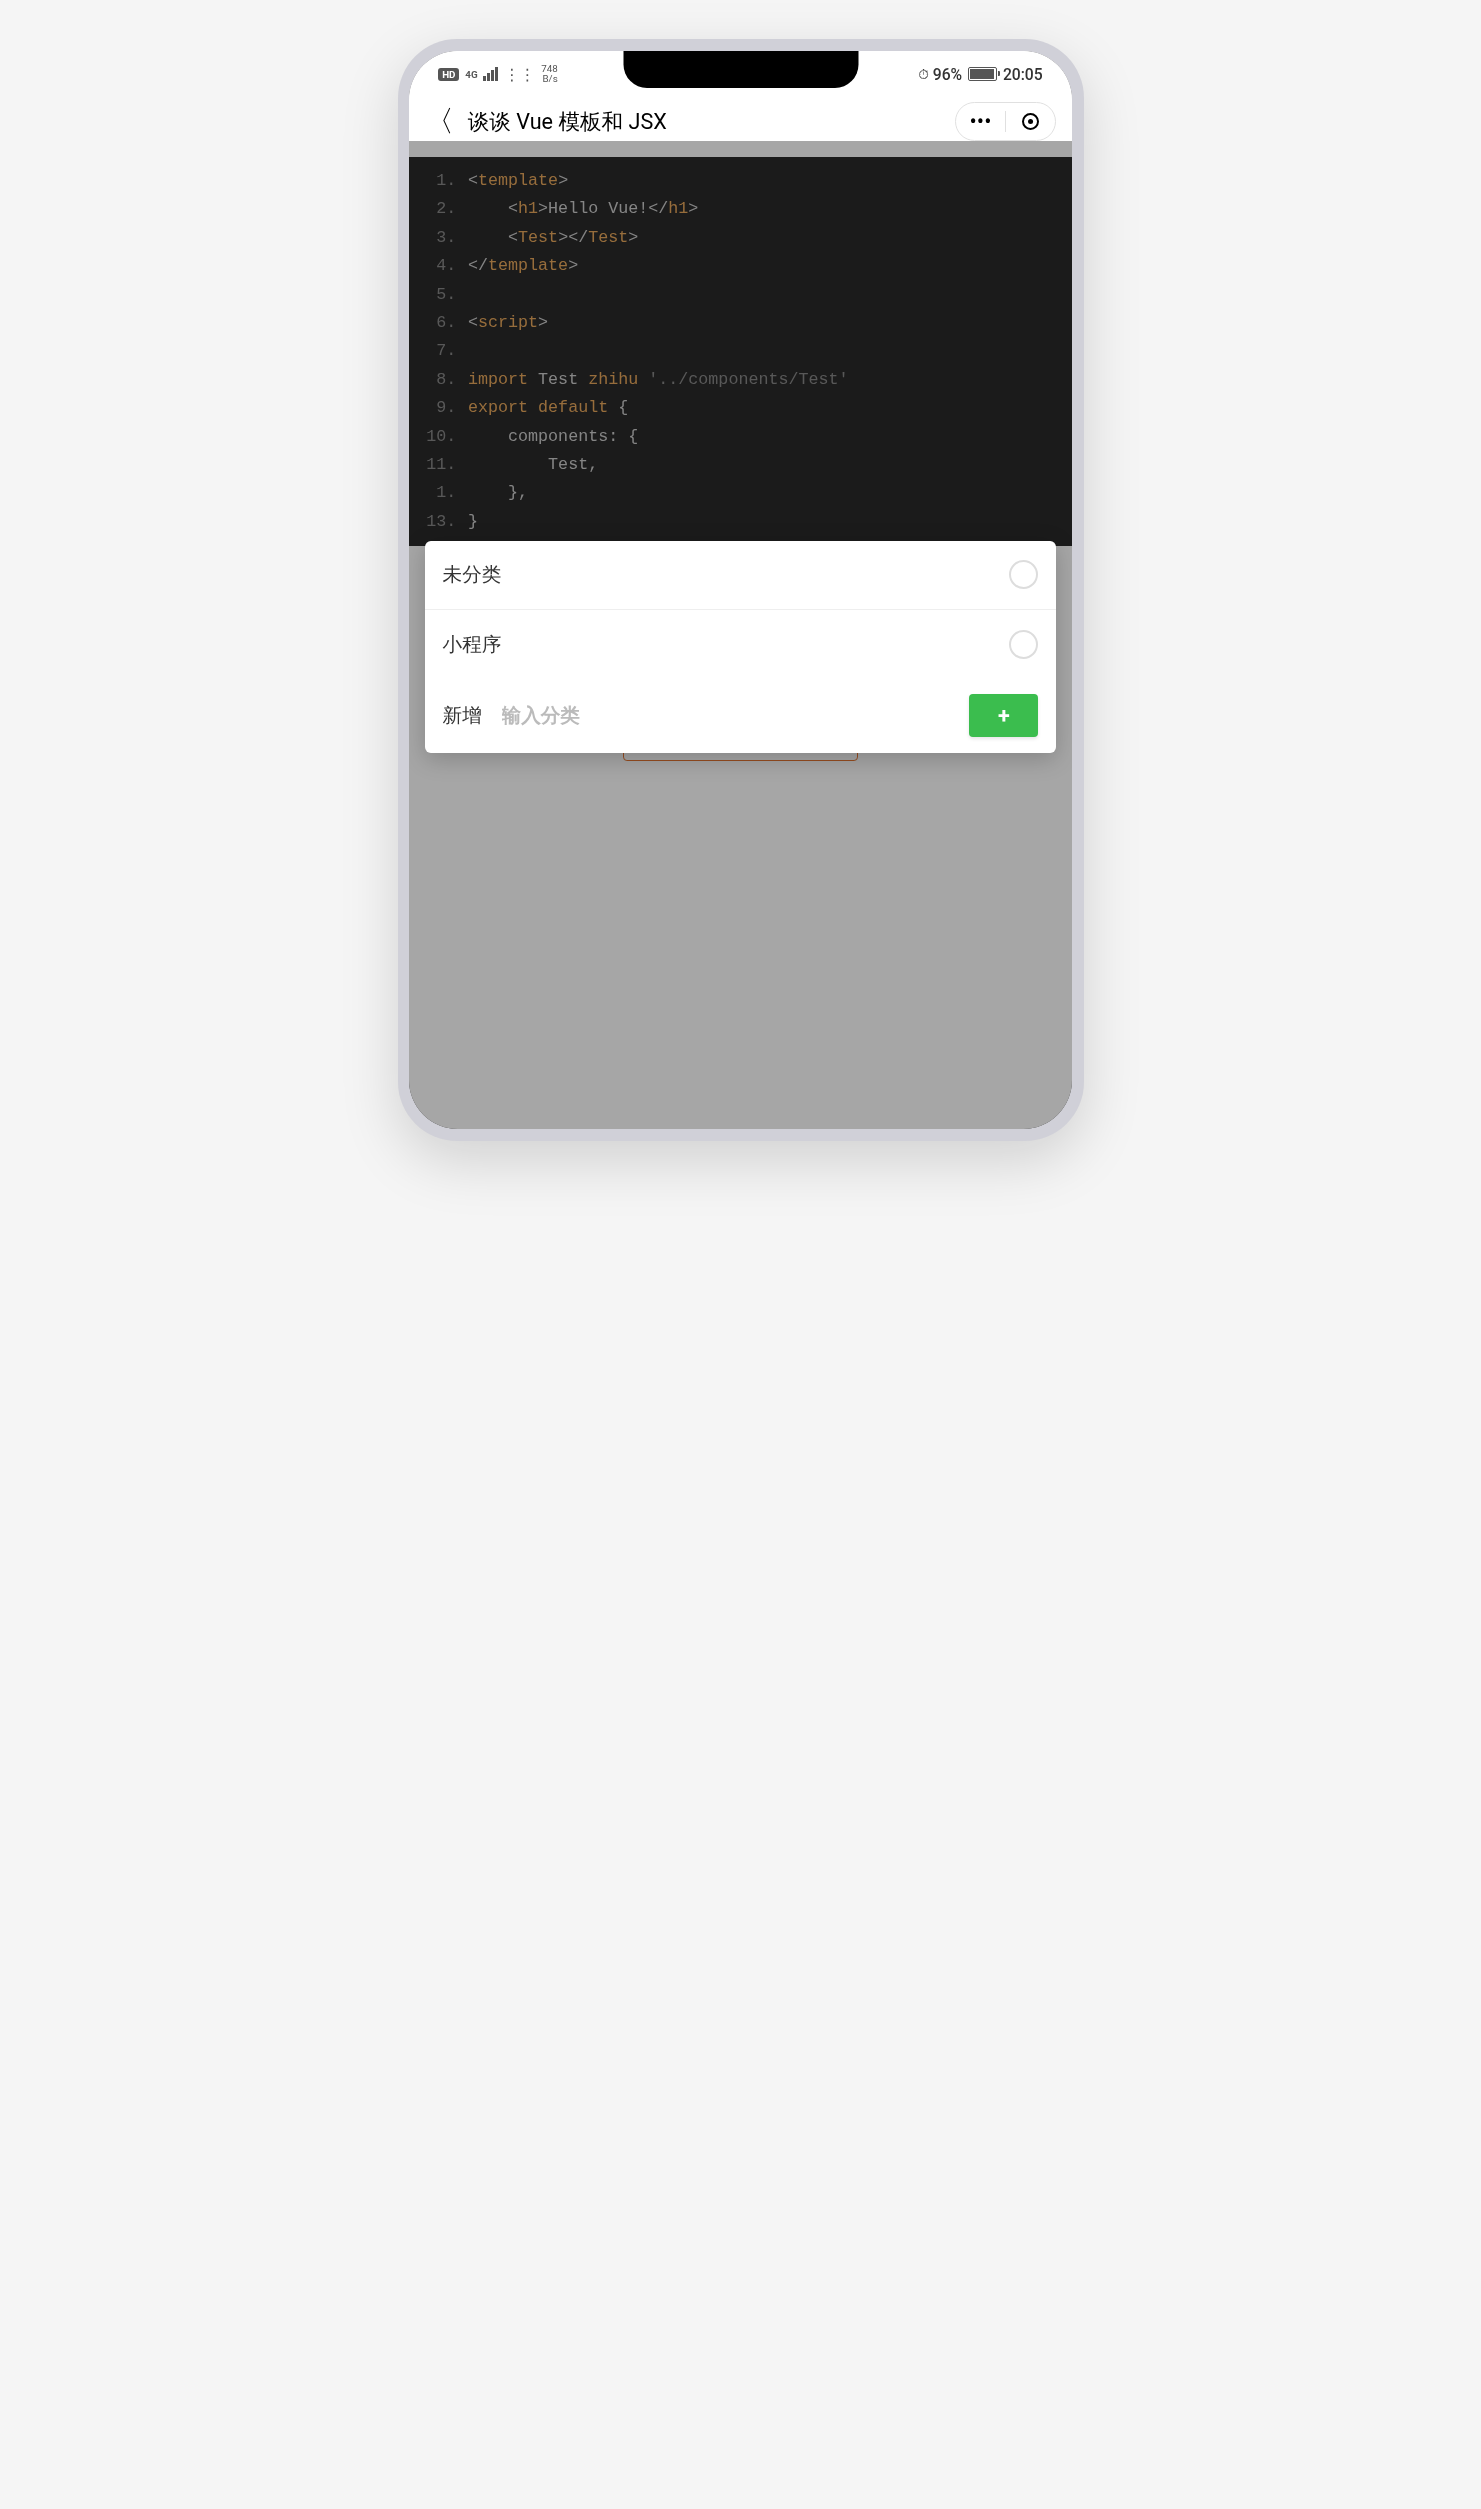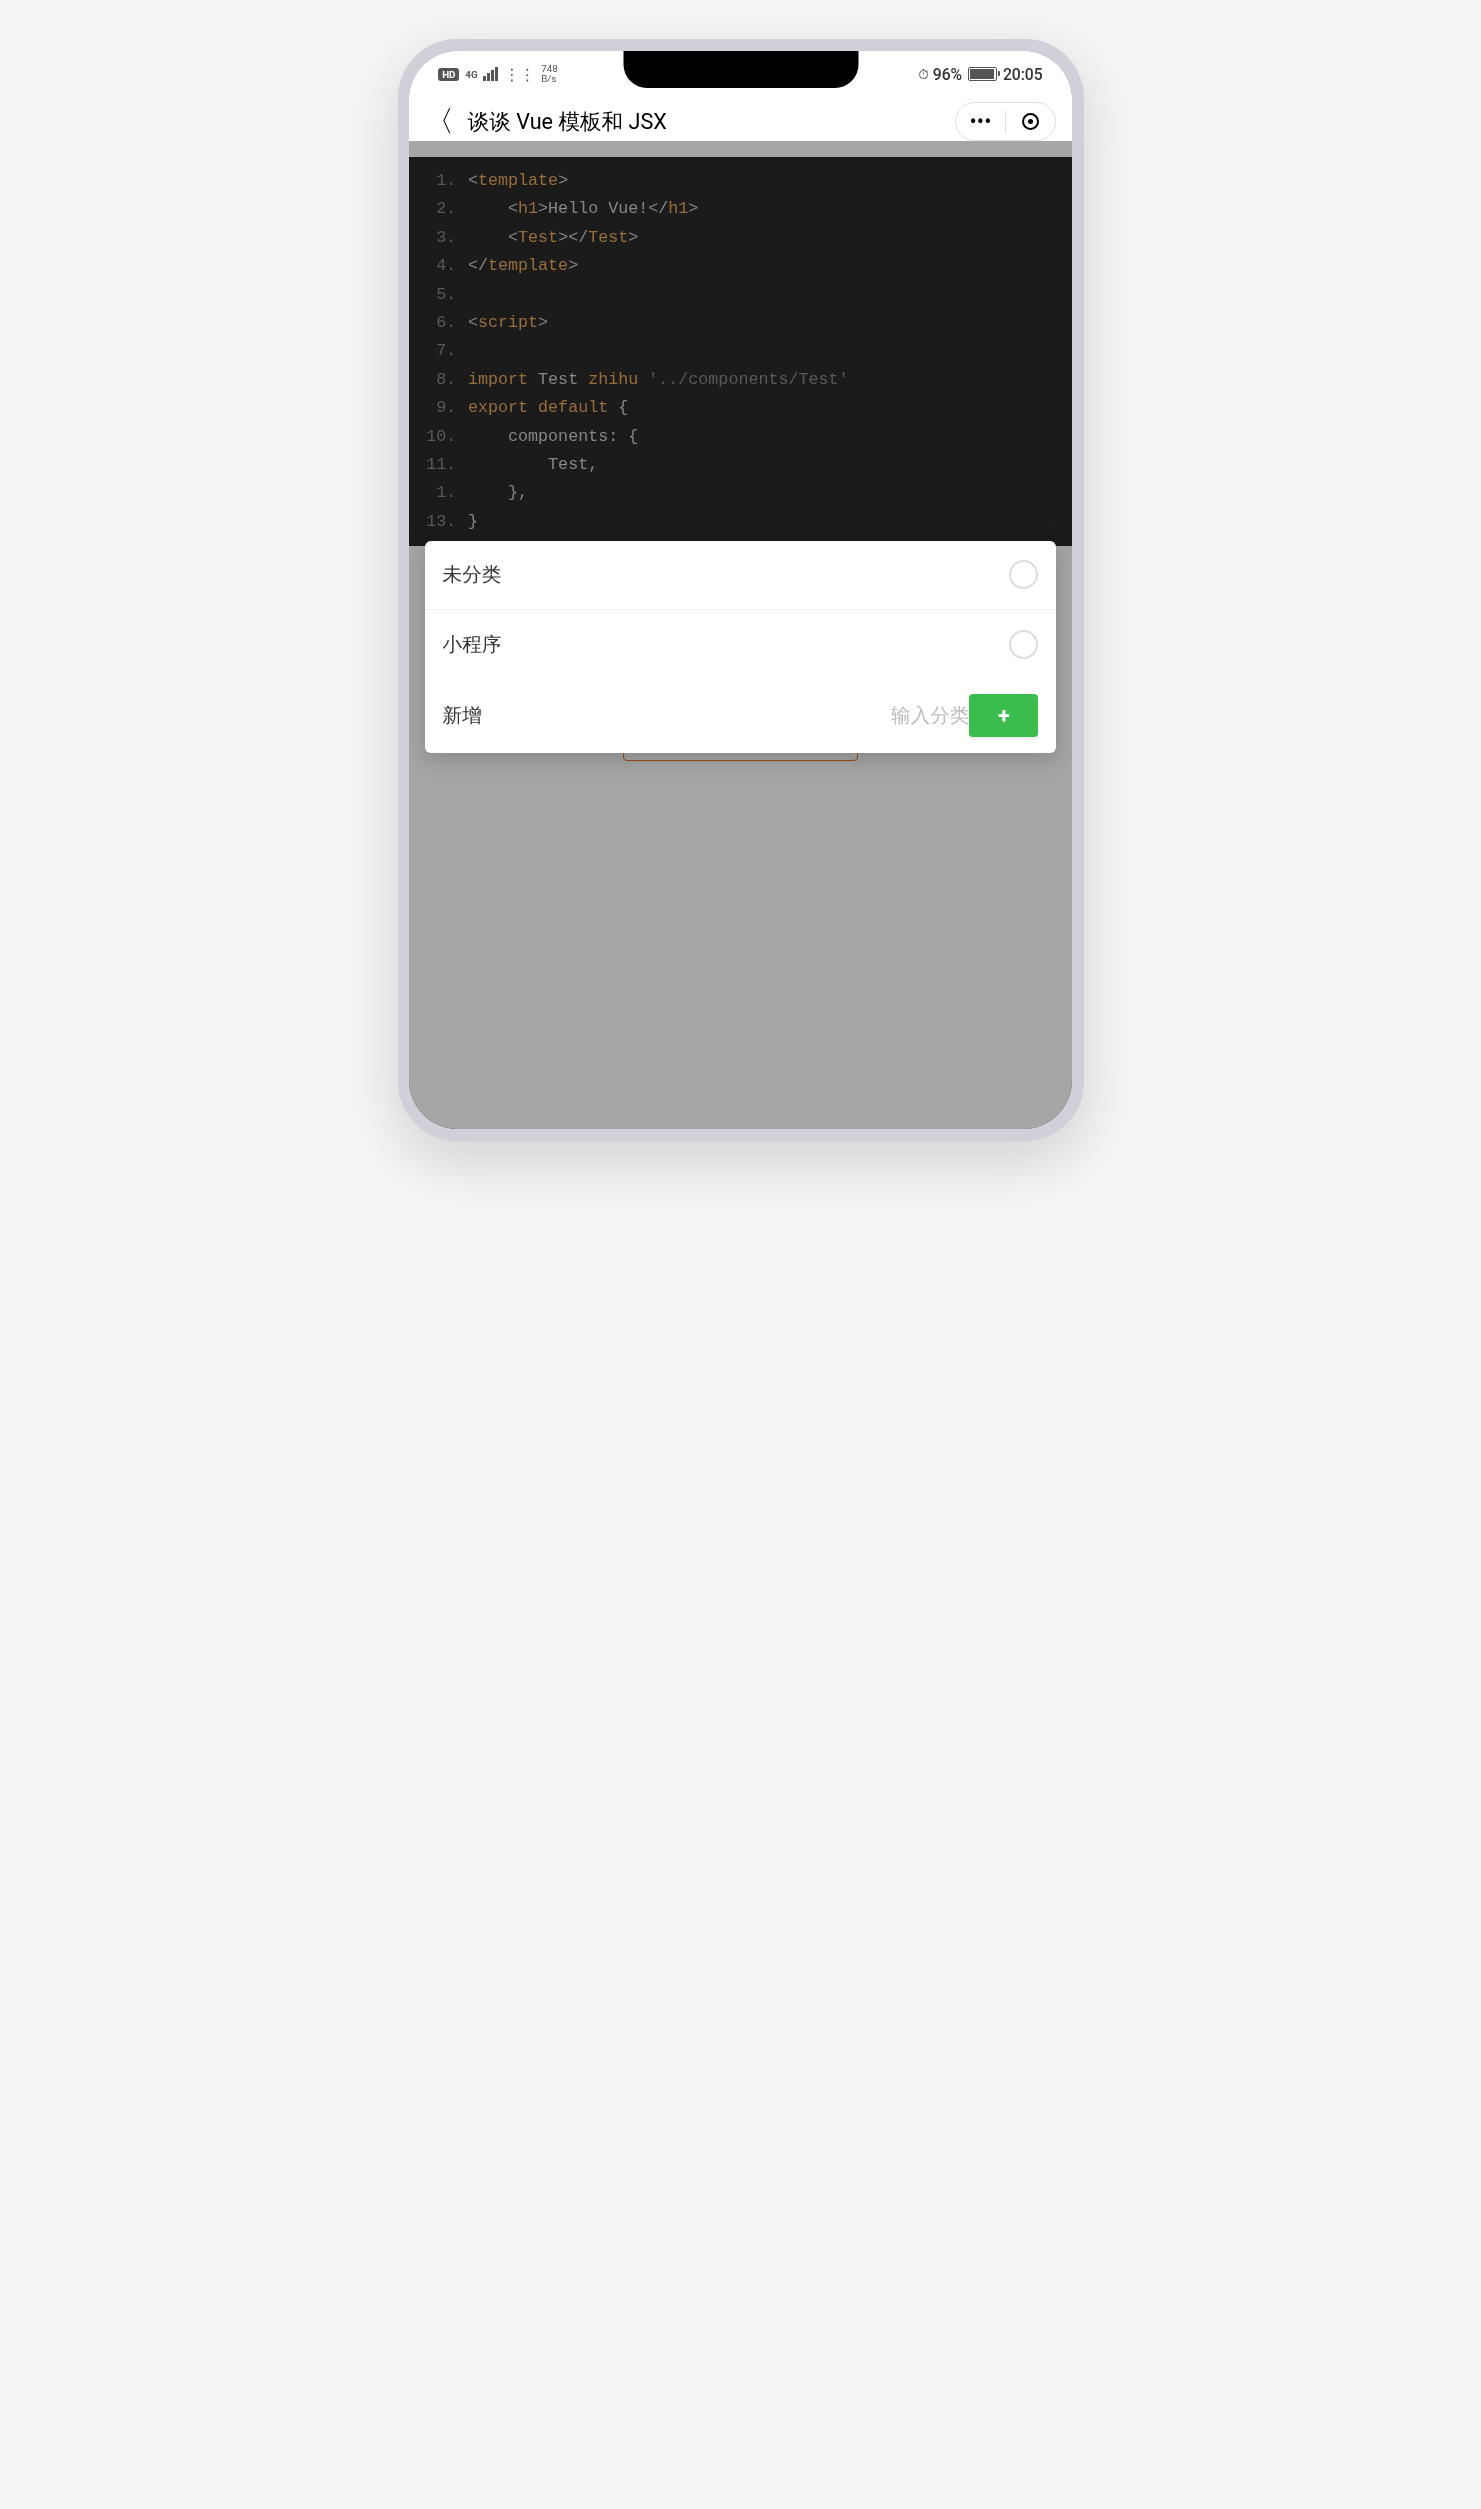--- a/index.html
+++ b/index.html
@@ -47,21 +47,21 @@
 .status-bar {
   display: flex;
   justify-content: space-between;
   align-items: center;
   padding: 9.8px 29px 3.9px;
   font-size: 15.7px;
   color: #333;
   height: 41px;
   background: #fff;
 }
-.status-left { display: flex; align-items: center; gap: 5.9px; }
+.status-left { display: flex; align-items: center; gap: 5.9px; text-align: right; }
 .status-right { display: flex; align-items: center; gap: 3.9px; font-weight: 500; }
 .hd-badge {
   background: #555;
   color: #fff;
   font-size: 9.8px;
   padding: 1px 3.9px;
   border-radius: 2.9px;
   font-weight: bold;
 }
 .signal-group { display: flex; align-items: flex-end; gap: 1px; height: 13.7px; }
@@ -238,21 +238,22 @@
   padding: 15.7px 17.6px;
   gap: 0;
 }
 .add-label { font-size: 19.6px; color: #333; width: 59px; }
 .add-input {
   flex: 1;
   border: none;
   font-size: 19.6px;
   color: #0c4a6e;
   outline: none;
-  text-align: right;
+  text-align: left;
+  font-weight: bold;
 }
 .add-input::placeholder { color: #bbb; }
 .add-btn {
   width: 69px;
   height: 43px;
   background: #3bbd4e;
   border-radius: 3.9px;
   color: #fff;
   font-size: 21.6px;
   font-weight: bold;

